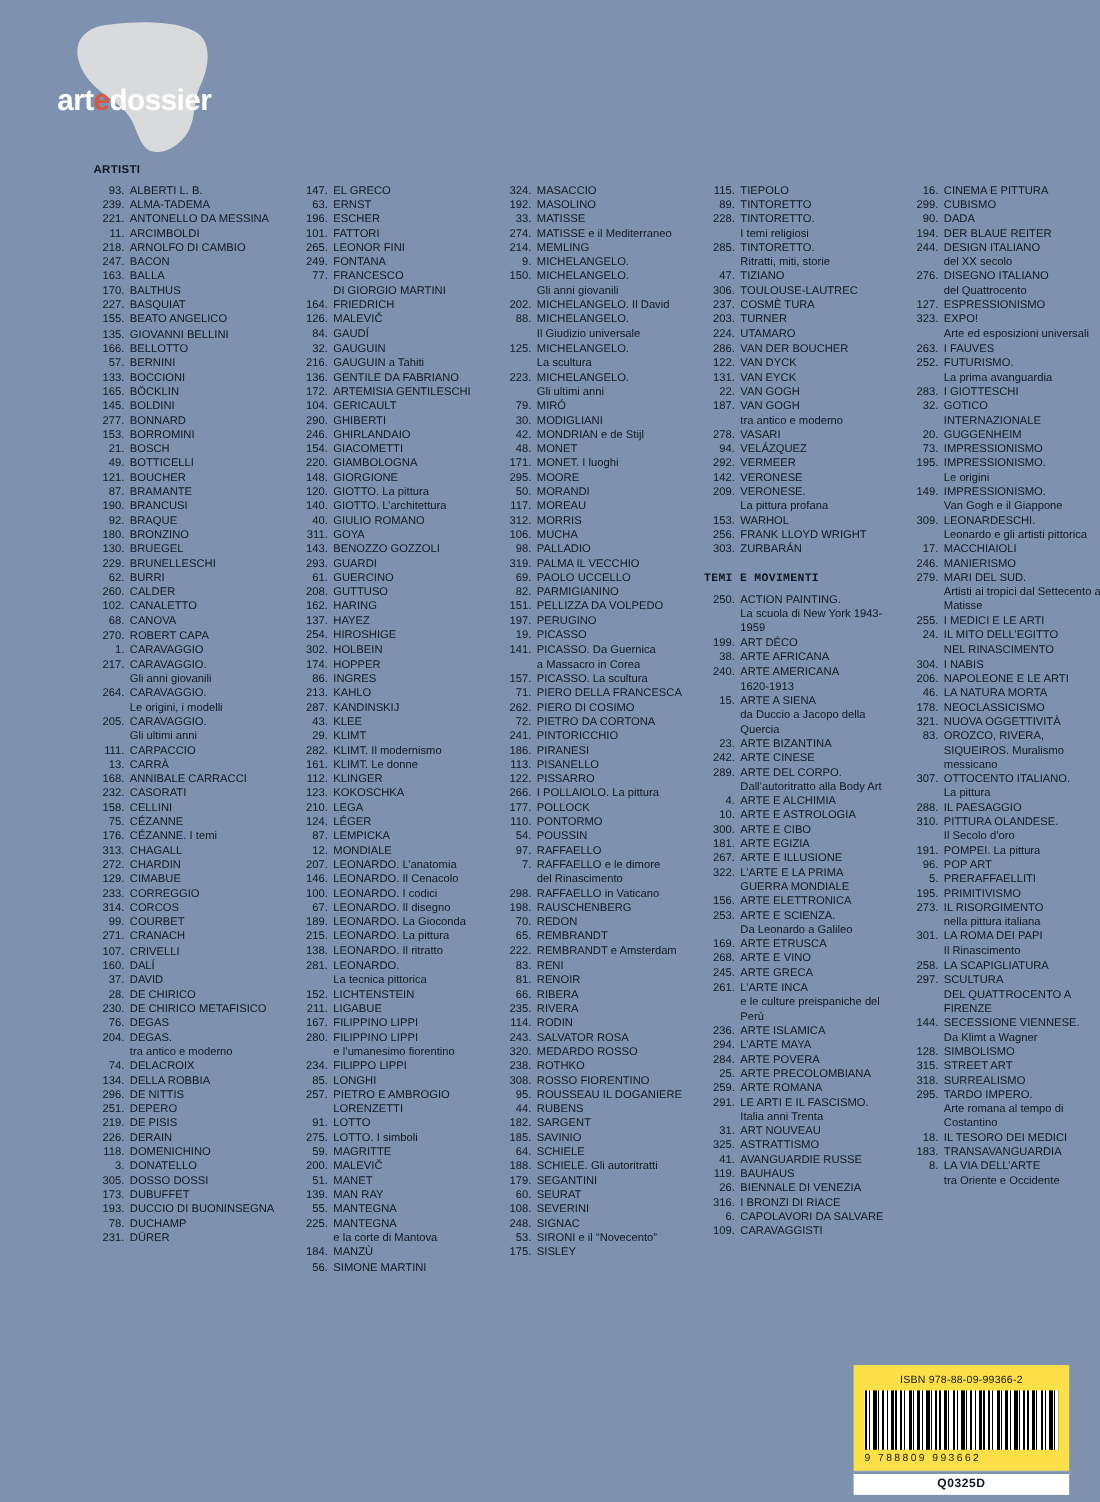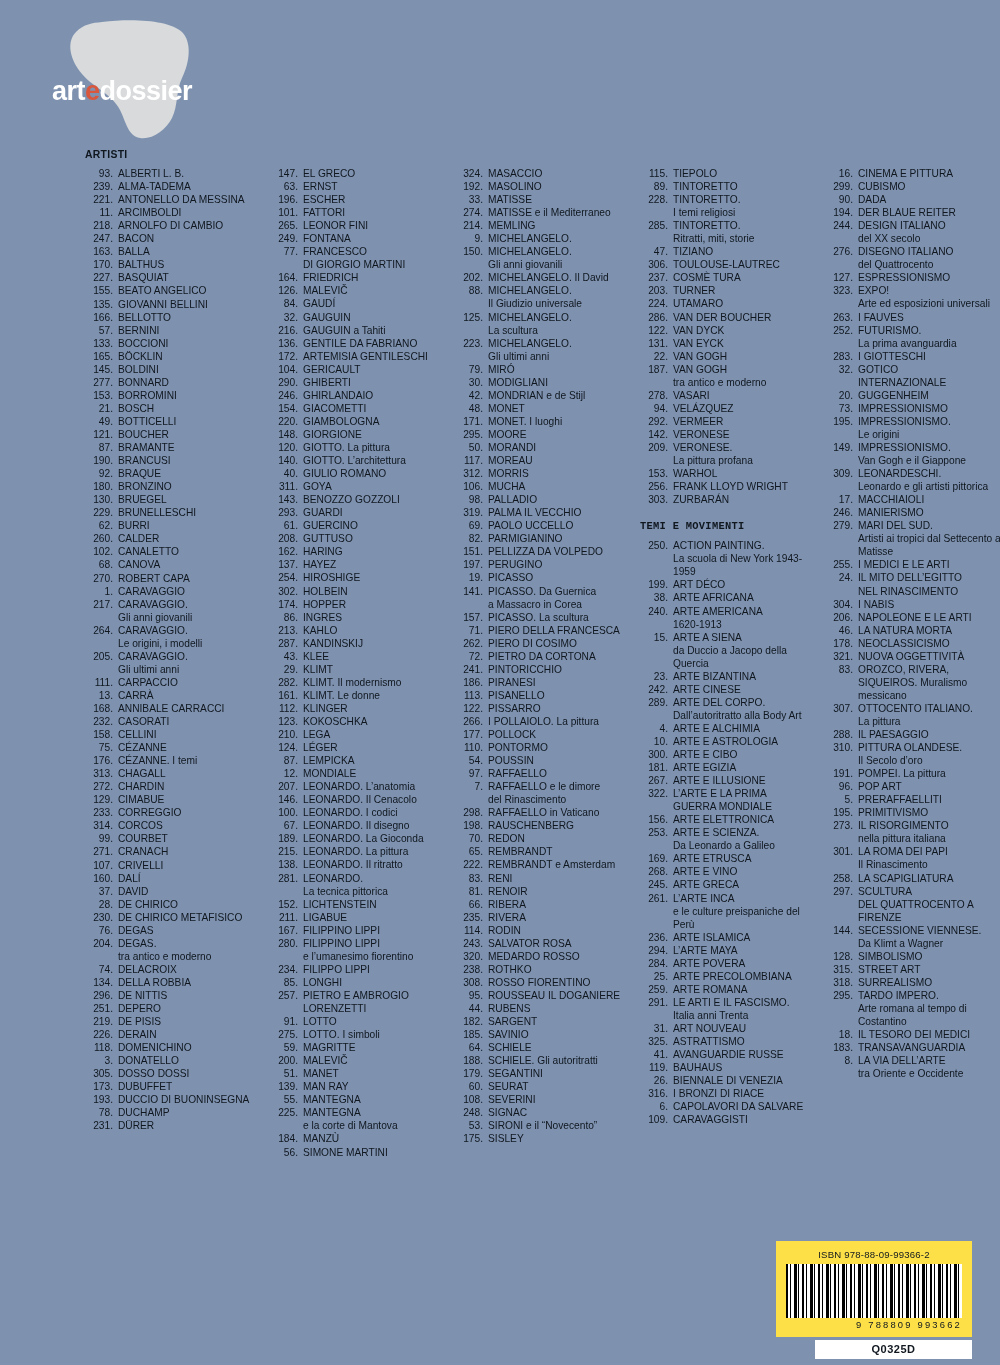--- a/index.html
+++ b/index.html
@@ -105,27 +105,27 @@
     background:
       repeating-linear-gradient(90deg,
         #000 0px,#000 2px,#fff 2px,#fff 4px,
         #000 4px,#000 5px,#fff 5px,#fff 8px,
         #000 8px,#000 11px,#fff 11px,#fff 12px,
         #000 12px,#000 13px,#fff 13px,#fff 16px);
   }
   .barnum{
     font-size:9.4px;
     letter-spacing:2.2px;
-    text-align:right;
+    text-align:left;
     margin-top:1px;
   }
   .code-box{
     position:absolute;
     right:28px;bottom:6px;
-    width:157px;
+    width:196px;
     box-sizing:border-box;
     background:#ffffff;
     border-top:2px solid #7e92b0;
     text-align:center;
     font-size:11px;
     font-weight:bold;
     padding:3px 0 4px 0;
     letter-spacing:0.5px;
   }
 </style>

